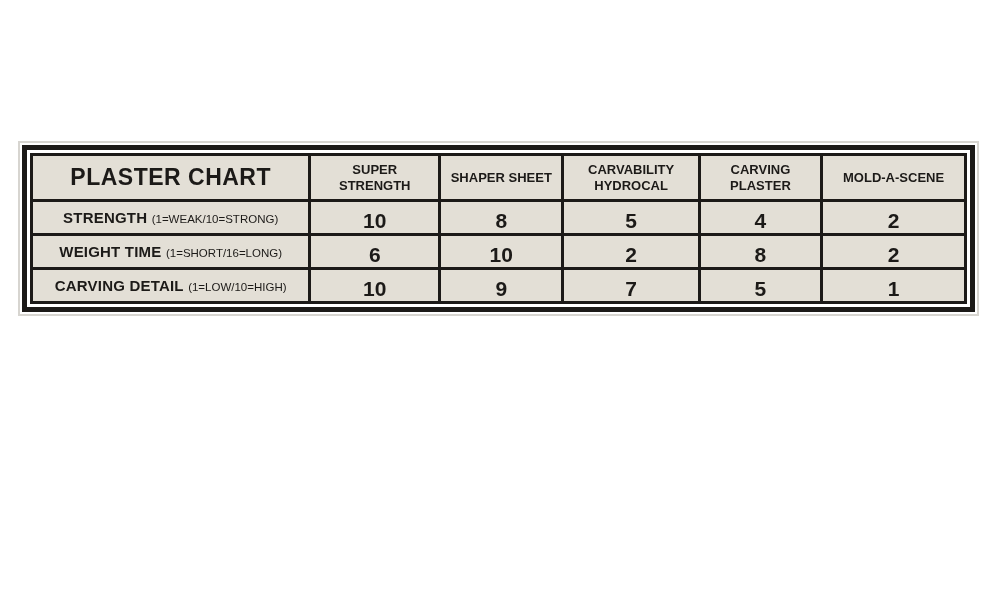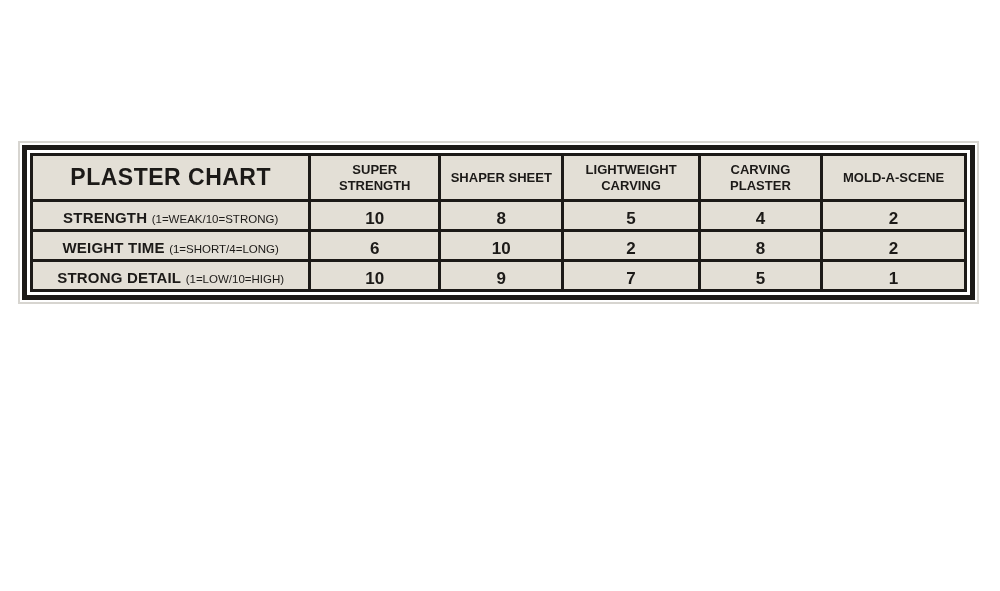--- a/index.html
+++ b/index.html
@@ -63,21 +63,21 @@
     font-weight: bold;
     letter-spacing: 0.2px;
   }
   .row-label-scale {
     font-size: 11.5px;
     font-weight: normal;
   }
   td.value-cell {
     vertical-align: top;
     padding-top: 7px;
-    font-size: 17px;
+    font-size: 21px;
     font-weight: bold;
   }
 </style>
 </head>
 <body>
 
 <div class="page">
   <div class="chart-frame">
     <table class="plaster-table">
       <colgroup>
@@ -86,55 +86,55 @@
         <col style="width:13.2%">
         <col style="width:14.6%">
         <col style="width:13.1%">
         <col style="width:15.4%">
       </colgroup>
       <tbody>
         <tr class="header-row">
           <th class="title-cell">PLASTER CHART</th>
           <th class="col-header">SUPER STRENGTH</th>
           <th class="col-header">SHAPER SHEET</th>
-          <th class="col-header">LIGHTWEIGHT CARVING</th>
+          <th class="col-header">CARVABILITY HYDROCAL</th>
           <th class="col-header">CARVING PLASTER</th>
           <th class="col-header">MOLD-A-SCENE</th>
         </tr>
 
         <tr class="data-row">
           <td class="row-label-cell">
             <span class="row-label-main">STRENGTH</span>
             <span class="row-label-scale">(1=WEAK/10=STRONG)</span>
           </td>
           <td class="value-cell">10</td>
           <td class="value-cell">8</td>
           <td class="value-cell">5</td>
           <td class="value-cell">4</td>
           <td class="value-cell">2</td>
         </tr>
 
         <tr class="data-row">
           <td class="row-label-cell">
             <span class="row-label-main">WEIGHT TIME</span>
-            <span class="row-label-scale">(1=SHORT/4=LONG)</span>
+            <span class="row-label-scale">(1=SHORT/16=LONG)</span>
           </td>
           <td class="value-cell">6</td>
           <td class="value-cell">10</td>
           <td class="value-cell">2</td>
           <td class="value-cell">8</td>
           <td class="value-cell">2</td>
         </tr>
 
 
 
 
         <tr class="data-row">
           <td class="row-label-cell">
-            <span class="row-label-main">STRONG DETAIL</span>
+            <span class="row-label-main">CARVING DETAIL</span>
             <span class="row-label-scale">(1=LOW/10=HIGH)</span>
           </td>
           <td class="value-cell">10</td>
           <td class="value-cell">9</td>
           <td class="value-cell">7</td>
           <td class="value-cell">5</td>
           <td class="value-cell">1</td>
         </tr>
       </tbody>
     </table>

